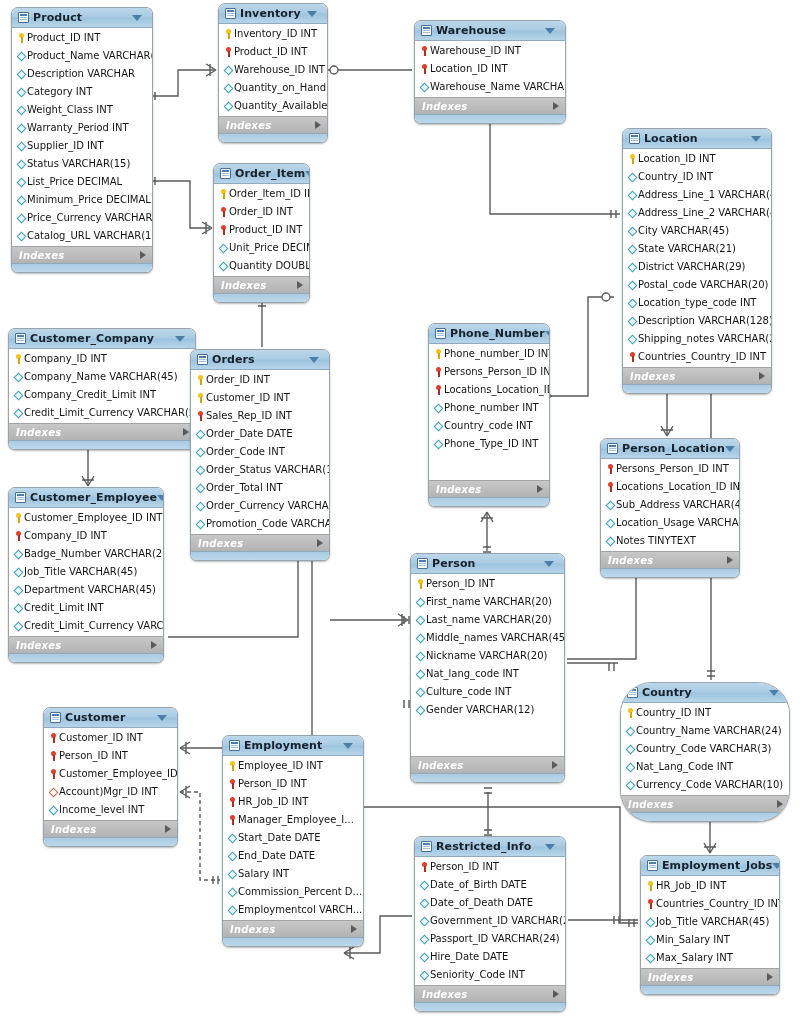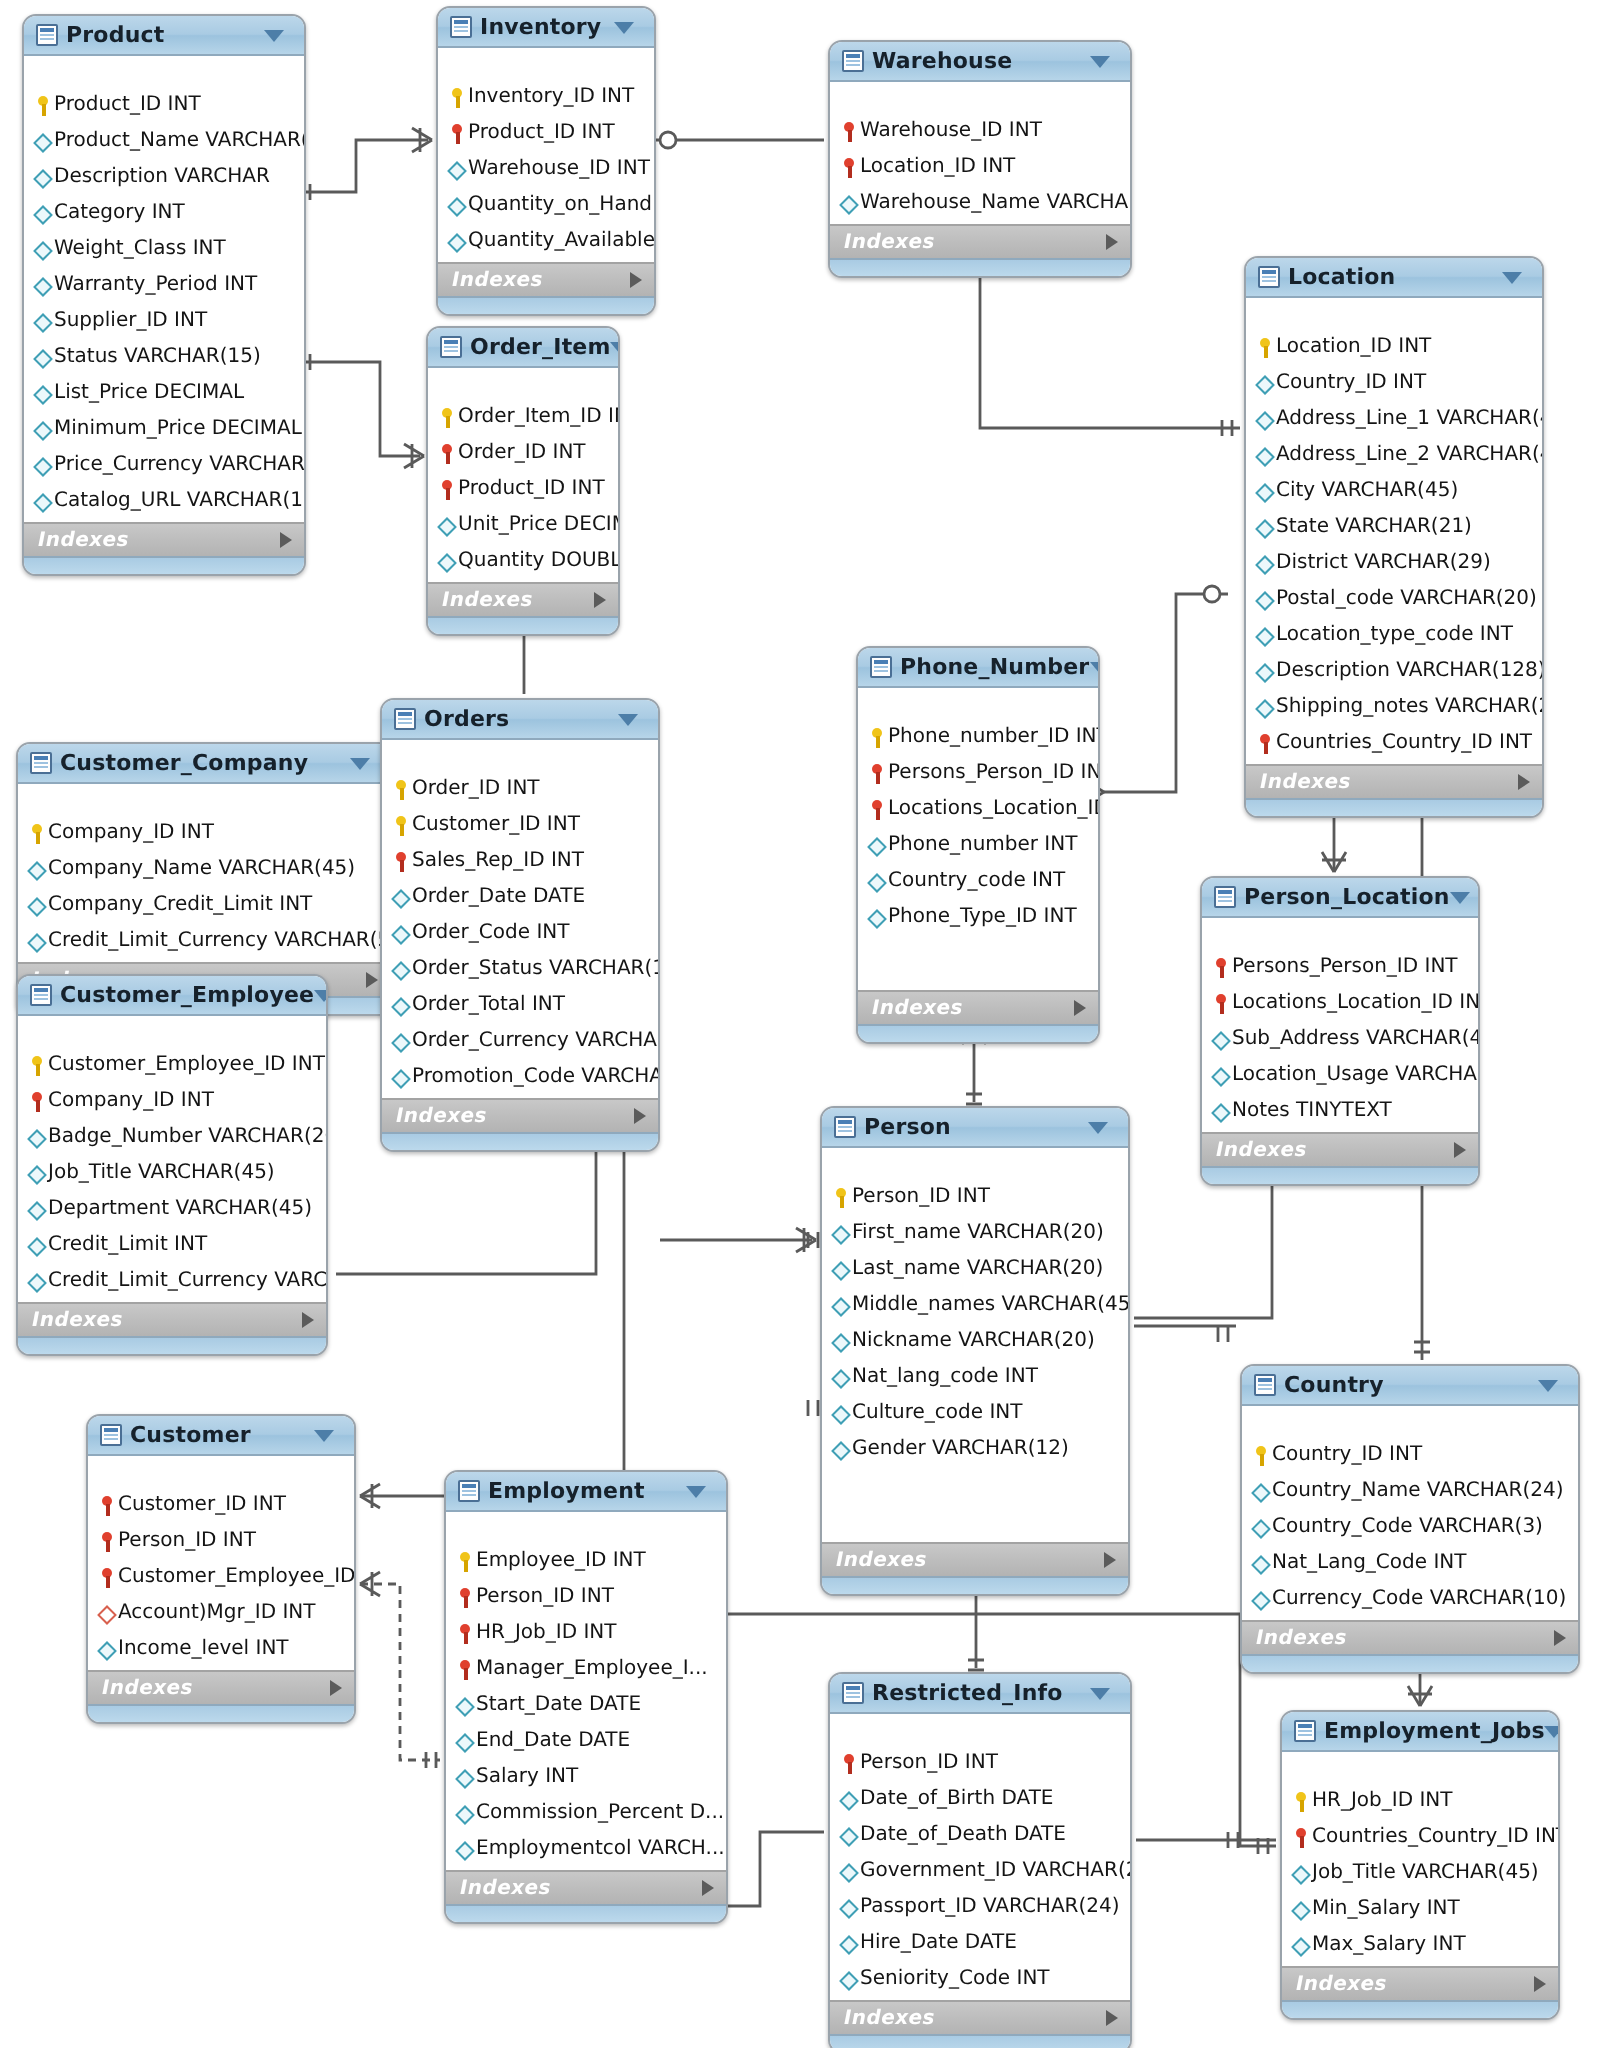--- a/index.html
+++ b/index.html
@@ -42,21 +42,21 @@
   }
   .tbl .hdr .tname{
     font-size:11px;font-weight:bold;color:#16212b;white-space:nowrap;
     letter-spacing:.1px;
   }
   .tbl .hdr .caret{
     margin-left:auto;
     width:0;height:0;border-left:5px solid transparent;border-right:5px solid transparent;
     border-top:6px solid #4d7ea8;flex:0 0 auto;
   }
-  .tbl .cols{background:#fff;padding:16px 0 1px 0;}
+  .tbl .cols{background:#fff;padding:1px 0 1px 0;}
   .tbl .col{
     height:18px;display:flex;align-items:center;
     padding-left:4px;white-space:nowrap;overflow:hidden;
   }
   .tbl .col .gl{width:11px;flex:0 0 auto;display:flex;align-items:center;justify-content:center;}
   .tbl .col .ctext{font-size:10px;color:#141414;line-height:18px;}
 
   
   .k{display:block;width:7px;height:10px;position:relative;}
   .k:before{ 
@@ -485,21 +485,21 @@
           </span>
           <span class="ctext">Quantity DOUBLE</span>
         </div>
       </div>
       <div class="idx">
         <span class="ilab">Indexes</span>
         <span class="iarrow"></span>
       </div>
       <div class="foot"></div>
     </div>
-    <div class="tbl" style="left: 8px; top: 328px; width: 188px; margin-top: 43px;">
+    <div class="tbl" style="left: 8px; top: 328px; width: 188px;">
       <div class="hdr">
         <span class="tico"></span>
         <span class="tname">Customer_Company</span>
         <span class="caret"></span>
       </div>
       <div class="cols">
         <div class="col">
           <span class="gl">
             <span class="k pk"></span>
           </span>
@@ -805,21 +805,21 @@
           <span class="ctext">Gender VARCHAR(12)</span>
         </div>
         <div class="spacer" style="height: 36px;"></div>
       </div>
       <div class="idx">
         <span class="ilab">Indexes</span>
         <span class="iarrow"></span>
       </div>
       <div class="foot"></div>
     </div>
-    <div class="tbl" style="left: 620px; top: 682px; width: 170px;">
+    <div class="tbl" style="left: 620px; top: 682px; width: 170px; border-radius: 32px;">
       <div class="hdr">
         <span class="tico"></span>
         <span class="tname">Country</span>
         <span class="caret"></span>
       </div>
       <div class="cols">
         <div class="col">
           <span class="gl">
             <span class="k pk"></span>
           </span>

